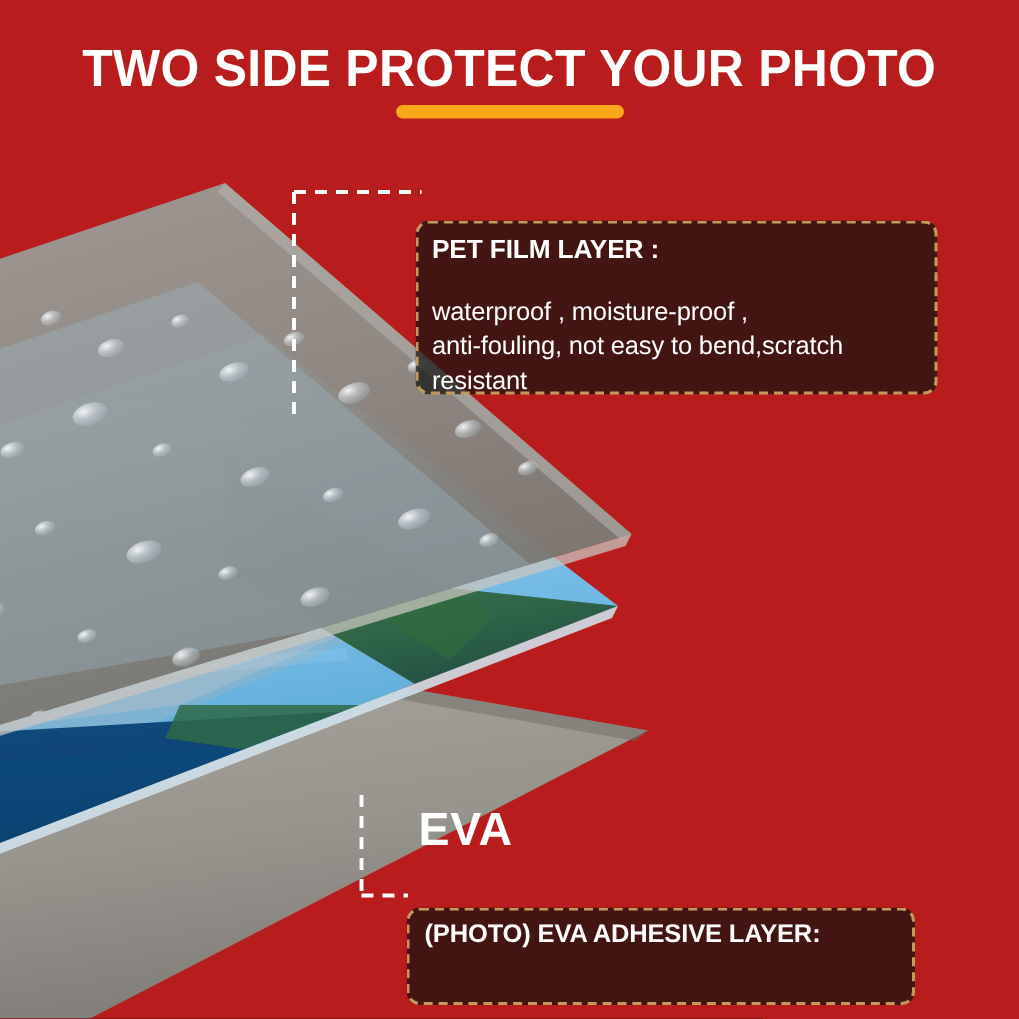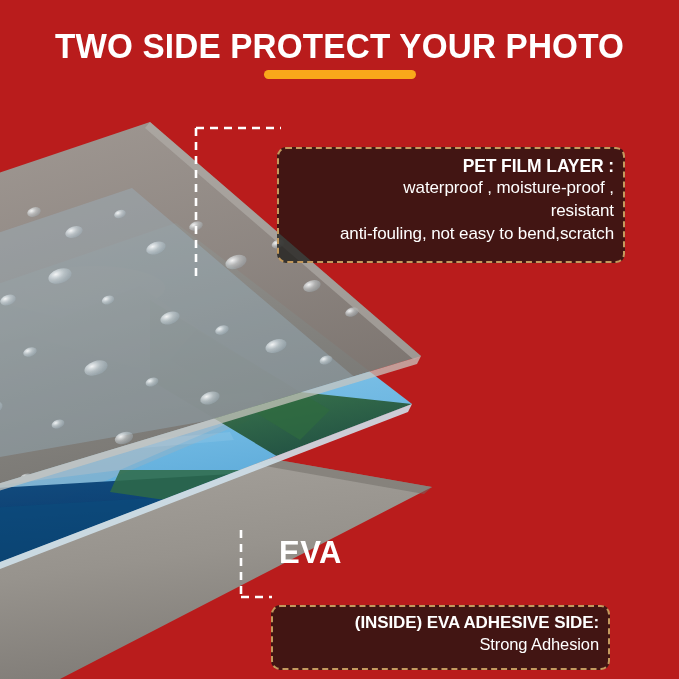--- a/index.html
+++ b/index.html
@@ -34,31 +34,30 @@
   .lab-pet{left:291px;top:110px;}
   .lab-eva{left:279px;top:537px;}
 
   .box{
     position:absolute;
     border:2px dashed #c39a5e;
     border-radius:9px;
     background:rgba(20,19,17,0.72);
     color:#fff;
     box-sizing:border-box;
-    text-align:right;
   }
   .box-pet{left:277px;top:147px;width:348px;height:116px;padding:6px 9px 0 9px;}
   .box-eva{left:271px;top:605px;width:339px;height:65px;padding:5px 9px 0 10px;}
 
   .box .hd{
     font-weight:bold;font-size:17.5px;line-height:1.28;
     letter-spacing:-0.1px;white-space:nowrap;
   }
   .box .bd{
-    font-size:17px;line-height:1.33;font-weight:400;letter-spacing:-0.1px;
+    font-size:17px;line-height:1.33;font-weight:400;letter-spacing:-0.1px;margin-top:20px;
   }
   .box .bd div{white-space:nowrap;}
   .box-eva .hd{font-size:17px;}
   .box-eva .bd{font-size:16.5px;}
 </style>
 </head>
 <body>
 
 <div id="stage">
 
@@ -200,26 +199,23 @@
     </g>
   </svg>
 
   <div class="title">TWO SIDE PROTECT YOUR PHOTO</div>
   <div class="title-rule"></div>
 
   <div class="box box-pet">
     <div class="hd">PET FILM LAYER :</div>
     <div class="bd">
       <div>waterproof , moisture-proof ,</div>
+      <div>anti-fouling, not easy to bend,scratch</div>
       <div>resistant</div>
-      <div>anti-fouling, not easy to bend,scratch</div>
     </div>
   </div>
 
   <div class="lab lab-eva">EVA</div>
   <div class="box box-eva">
-    <div class="hd">(INSIDE) EVA ADHESIVE SIDE:</div>
-    <div class="bd">
-      <div>Strong Adhesion</div>
-    </div>
+    <div class="hd">(PHOTO) EVA ADHESIVE LAYER:</div>
   </div>
 
 </div>
 
 </body></html>

